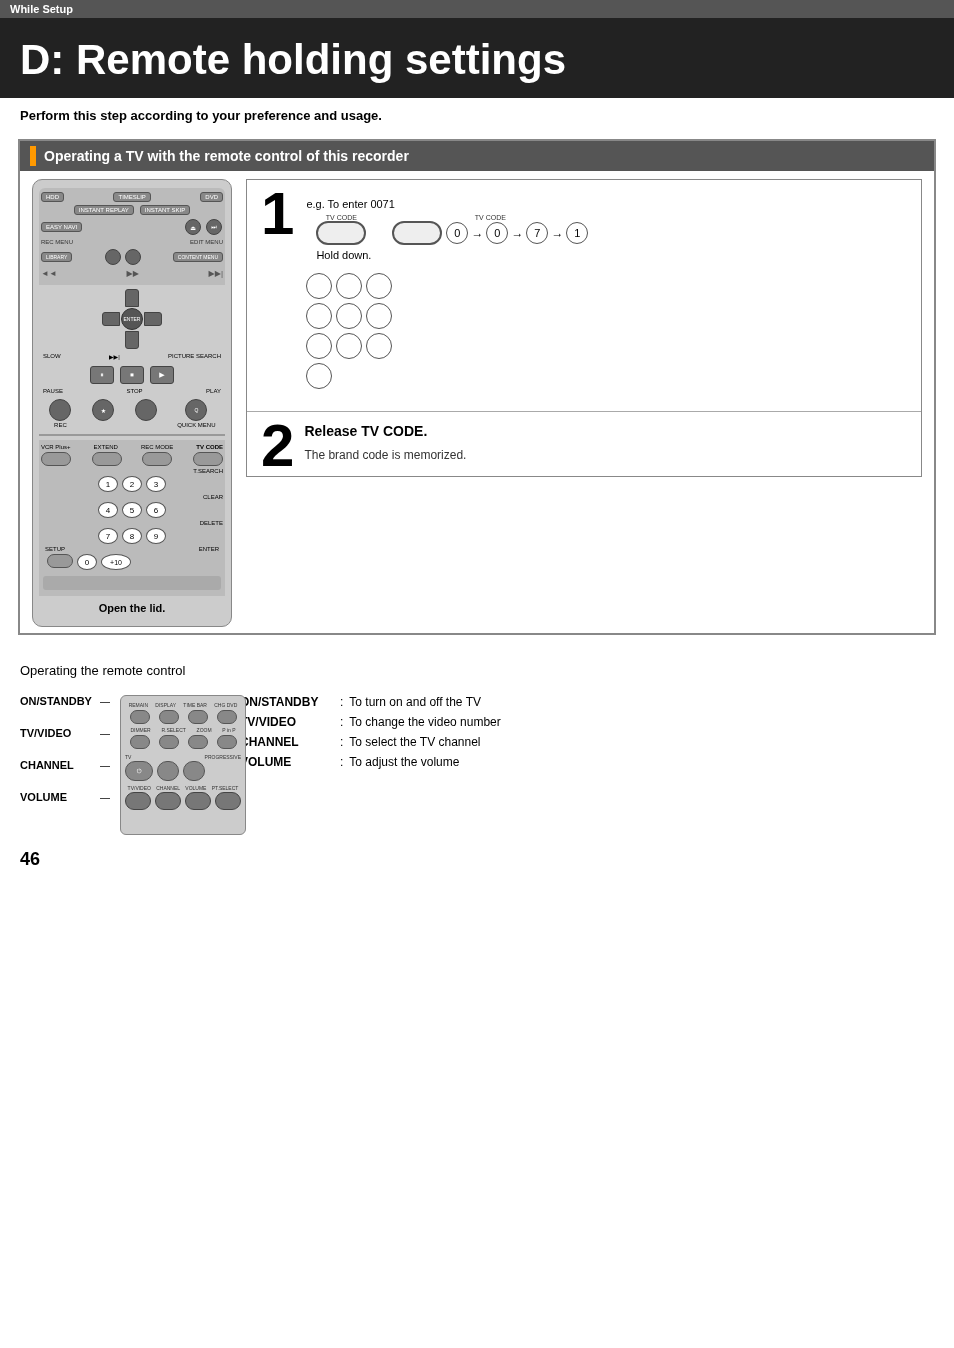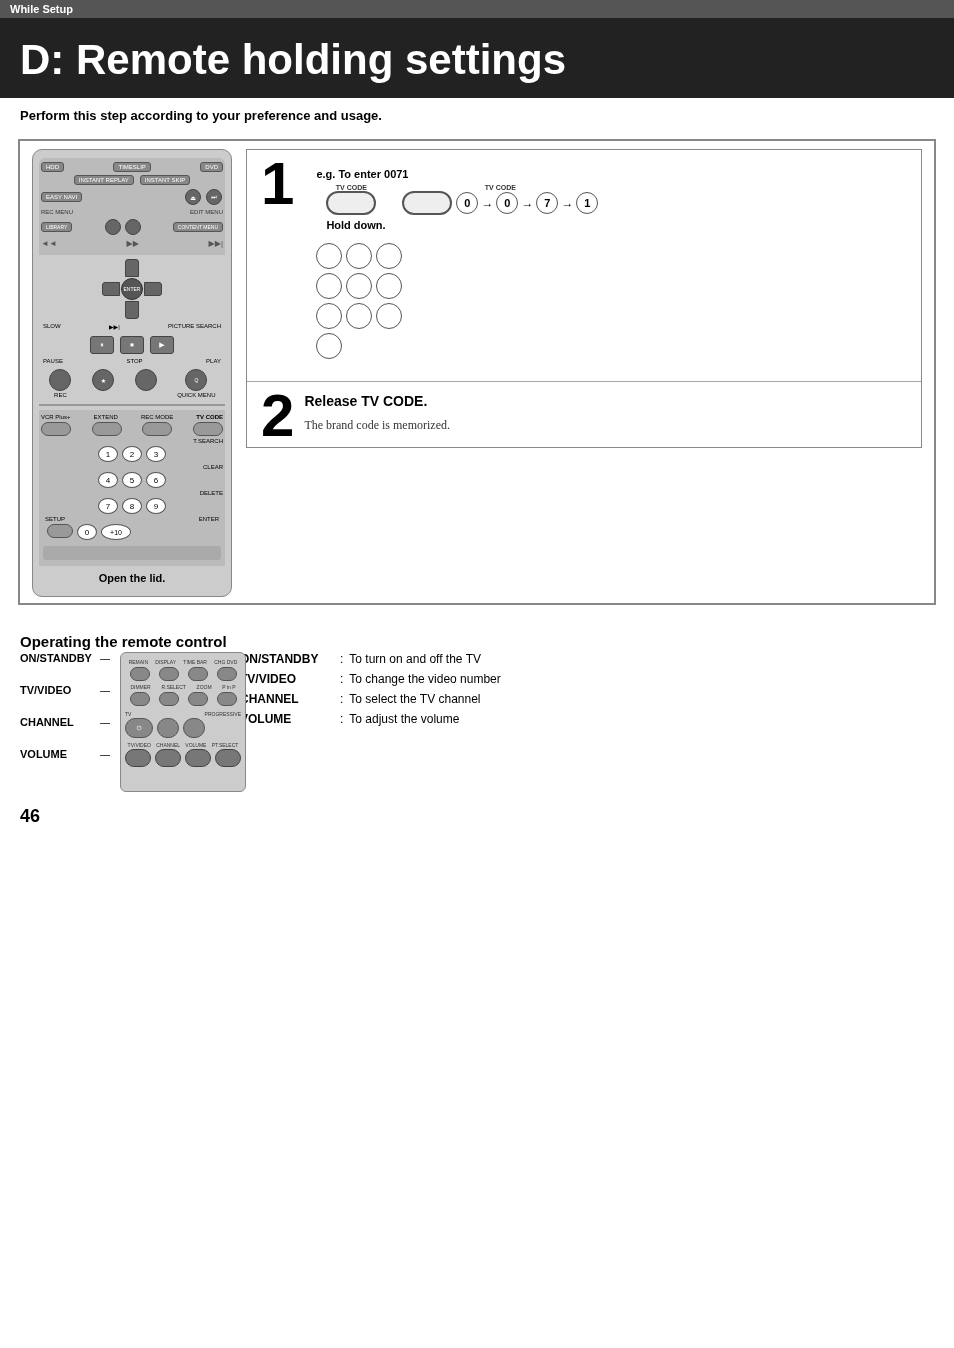--- a/index.html
+++ b/index.html
@@ -291,27 +291,25 @@
     .step-title {
       font-weight: bold;
       font-size: 14px;
       margin-bottom: 8px;
       line-height: 1.3;
     }
 
     .step-desc {
       font-size: 12px;
       color: #333;
-      font-family: Liberation Serif, serif;
     }
 
     .example-area {
-      margin: 8px 12px;
+      margin: 8px 2px;
       font-size: 11px;
-      font-weight: bold;
     }
 
     .tv-code-oval {
       width: 50px;
       height: 24px;
       border-radius: 12px;
       border: 2px solid #555;
       background: #eee;
       display: flex;
       align-items: center;
@@ -361,23 +359,23 @@
       display: flex;
       margin-top: 4px;
     }
 
     
     .bottom-section {
       padding: 14px 20px 10px 20px;
     }
 
     .bottom-title {
-      font-weight: bold;
-      font-size: 15px;
-      margin-bottom: 2px;
+      font-weight: normal;
+      font-size: 13px;
+      margin-bottom: 17px;
     }
 
     .bottom-desc {
       font-size: 12px;
       margin-bottom: 10px;
     }
 
     .bottom-content {
       display: flex;
       flex-direction: row;
@@ -493,20 +491,24 @@
 <div class="main-title">
   <span>D: Remote holding settings</span>
 </div>
 
 <div class="subtitle-line">
   <span>Perform this step according to your preference and usage.</span>
 </div>
 
 <div class="section-box">
 
+  <div class="section-header">
+    <span class="section-header-bar"></span>
+    <span>Operating a TV with the remote control of this recorder</span>
+  </div>
 
   <div class="section-body">
 
     <div class="content-row">
 
       <div class="remote-illustration">
 
         <div class="remote-top">
           <div class="remote-top-row">
             <span class="remote-btn-small">HDD</span>

